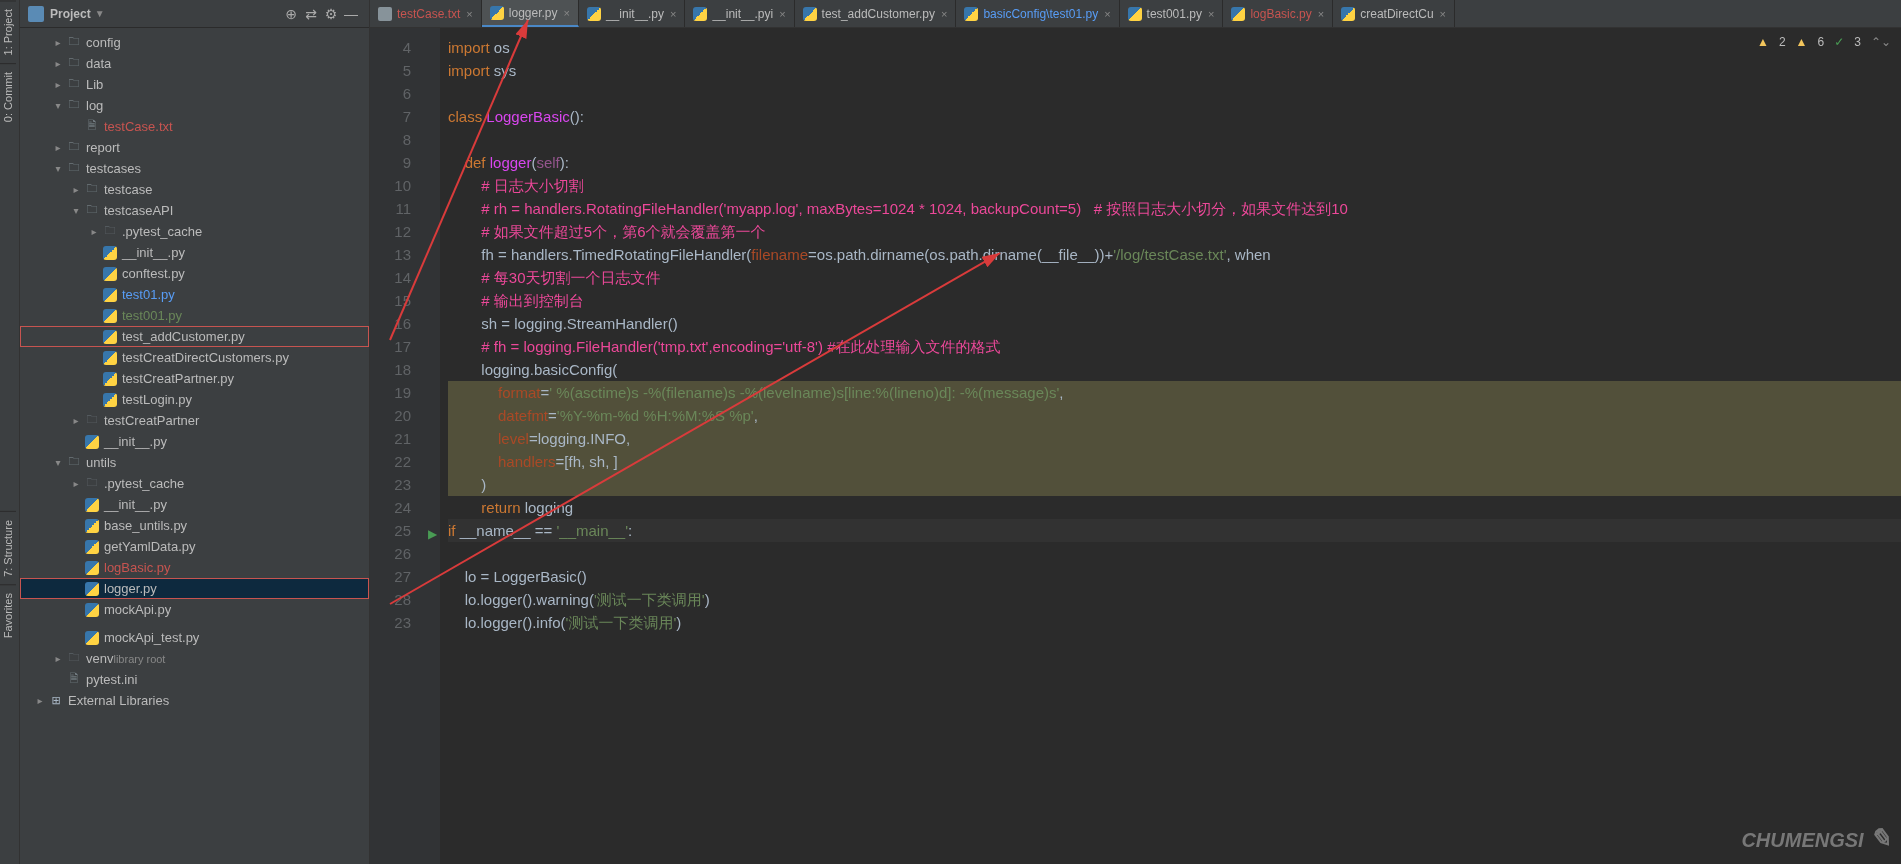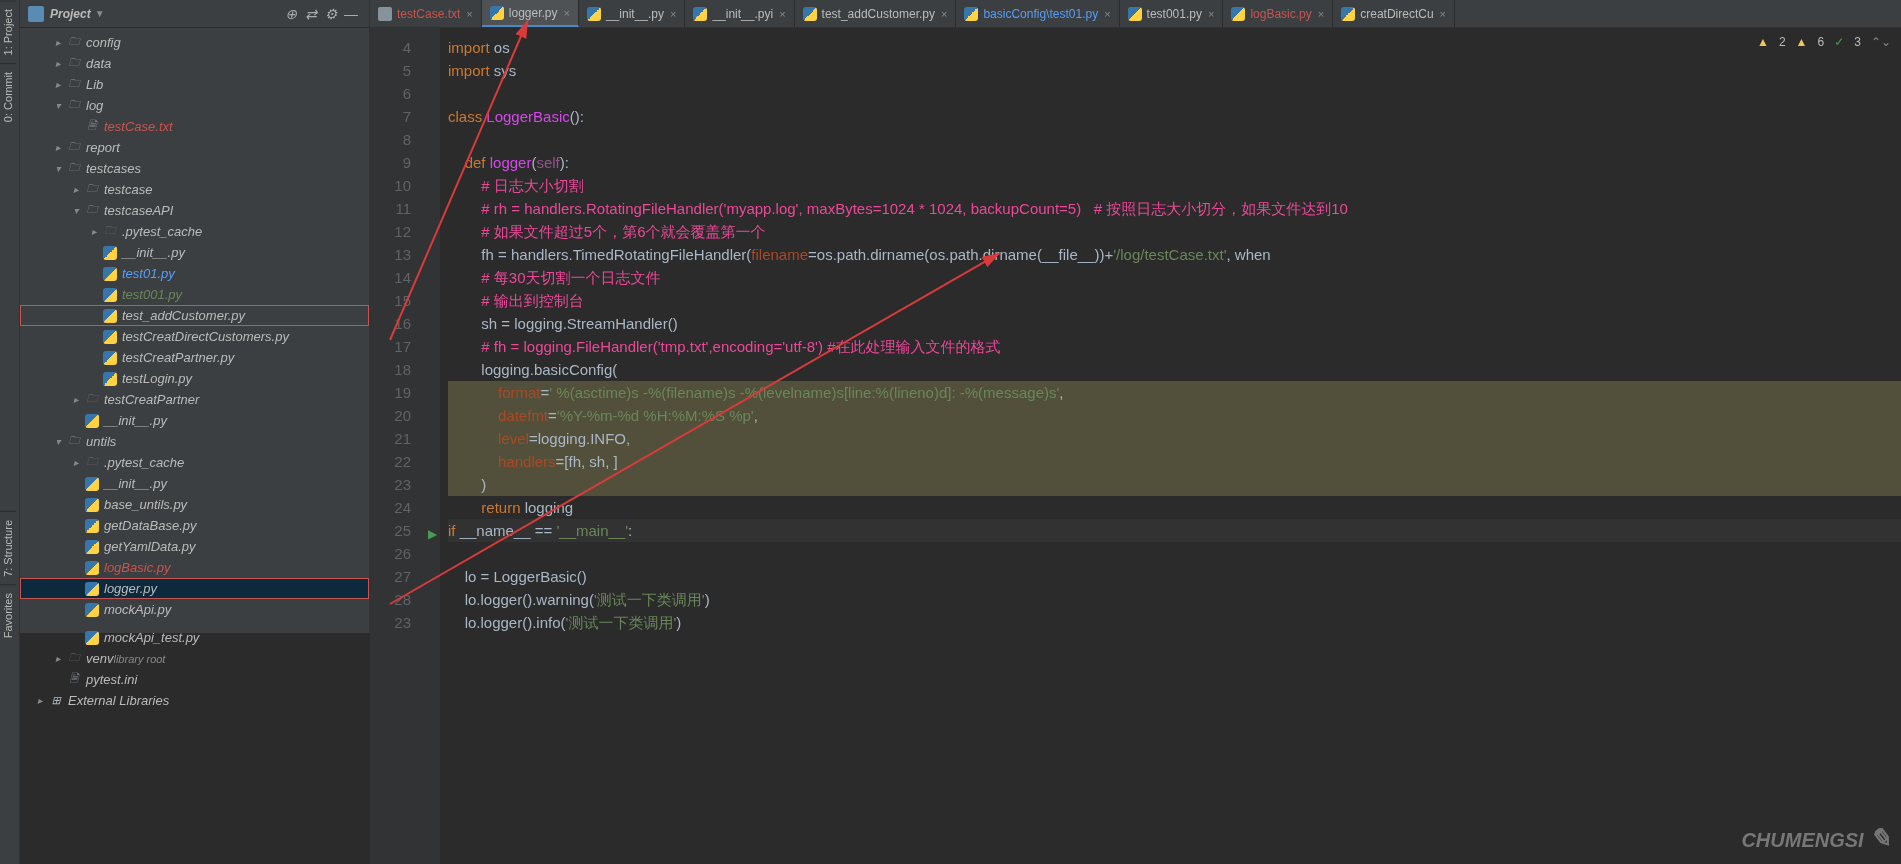--- a/index.html
+++ b/index.html
@@ -1,19 +1,19 @@
 <!DOCTYPE html>
 <html><head>
 <meta charset="utf-8">
 <style>
 *{margin:0;padding:0;box-sizing:border-box;font-family:'Segoe UI',Arial,sans-serif;}
 body{background:#2b2b2b;color:#a9b7c6;overflow:hidden;width:1901px;height:864px;position:relative;}
 .leftbar{position:absolute;left:0;top:0;width:20px;height:864px;background:#3c3f41;border-right:1px solid #323232;}
 .leftbar-item{writing-mode:vertical-rl;transform:rotate(180deg);font-size:11px;color:#bbb;padding:8px 2px;cursor:pointer;border-bottom:1px solid #2b2b2b;text-align:center;}
-.sidebar{position:absolute;left:20px;top:0;width:350px;height:633px;background:#3c3f41;border-right:1px solid #323232;font-style:italic;}
+.sidebar{position:absolute;left:20px;top:0;width:350px;height:864px;background:#3c3f41;border-right:1px solid #323232;}
 .sidebar-header{height:28px;display:flex;align-items:center;padding:0 8px;border-bottom:1px solid #2b2b2b;}
 .sidebar-header .icon{width:16px;height:16px;background:#5a8bb5;border-radius:2px;margin-right:6px;}
 .sidebar-header .title{font-size:12px;font-weight:bold;color:#bbb;}
 .sidebar-header .chev{margin-left:4px;color:#888;font-size:10px;}
 .sidebar-header .spacer{flex:1;}
 .sidebar-header .btn{width:20px;height:20px;color:#aaa;display:flex;align-items:center;justify-content:center;font-size:14px;cursor:pointer;}
 .tree{padding:4px 0;font-size:13px;overflow-y:auto;height:830px;}
 .tree-item{display:flex;align-items:center;height:21px;padding-right:6px;cursor:pointer;white-space:nowrap;}
 .tree-item.sel{background:#0d293e;}
 .tree-arrow{width:16px;text-align:center;color:#888;font-size:10px;}
@@ -133,20 +133,27 @@
         <span class="tree-icon">
           <span class="icon-py"></span>
         </span>
         <span class="tree-label ">__init__.py</span>
       </div>
       <div class="tree-item" style="padding-left: 66px;">
         <span class="tree-arrow"></span>
         <span class="tree-icon">
           <span class="icon-py"></span>
         </span>
+        <span class="tree-label ">conftest.py</span>
+      </div>
+      <div class="tree-item" style="padding-left: 66px;">
+        <span class="tree-arrow"></span>
+        <span class="tree-icon">
+          <span class="icon-py"></span>
+        </span>
         <span class="tree-label blue">test01.py</span>
       </div>
       <div class="tree-item" style="padding-left: 66px;">
         <span class="tree-arrow"></span>
         <span class="tree-icon">
           <span class="icon-py"></span>
         </span>
         <span class="tree-label green">test001.py</span>
       </div>
       <div class="tree-item box" style="padding-left: 66px;">
@@ -205,27 +212,20 @@
           <span class="icon-py"></span>
         </span>
         <span class="tree-label ">__init__.py</span>
       </div>
       <div class="tree-item" style="padding-left: 48px;">
         <span class="tree-arrow"></span>
         <span class="tree-icon">
           <span class="icon-py"></span>
         </span>
         <span class="tree-label ">base_untils.py</span>
-      </div>
-      <div class="tree-item" style="padding-left: 48px;">
-        <span class="tree-arrow"></span>
-        <span class="tree-icon">
-          <span class="icon-py"></span>
-        </span>
-        <span class="tree-label ">getDataBase.py</span>
       </div>
       <div class="tree-item" style="padding-left: 48px;">
         <span class="tree-arrow"></span>
         <span class="tree-icon">
           <span class="icon-py"></span>
         </span>
         <span class="tree-label ">getYamlData.py</span>
       </div>
       <div class="tree-item" style="padding-left: 48px;">
         <span class="tree-arrow"></span>

